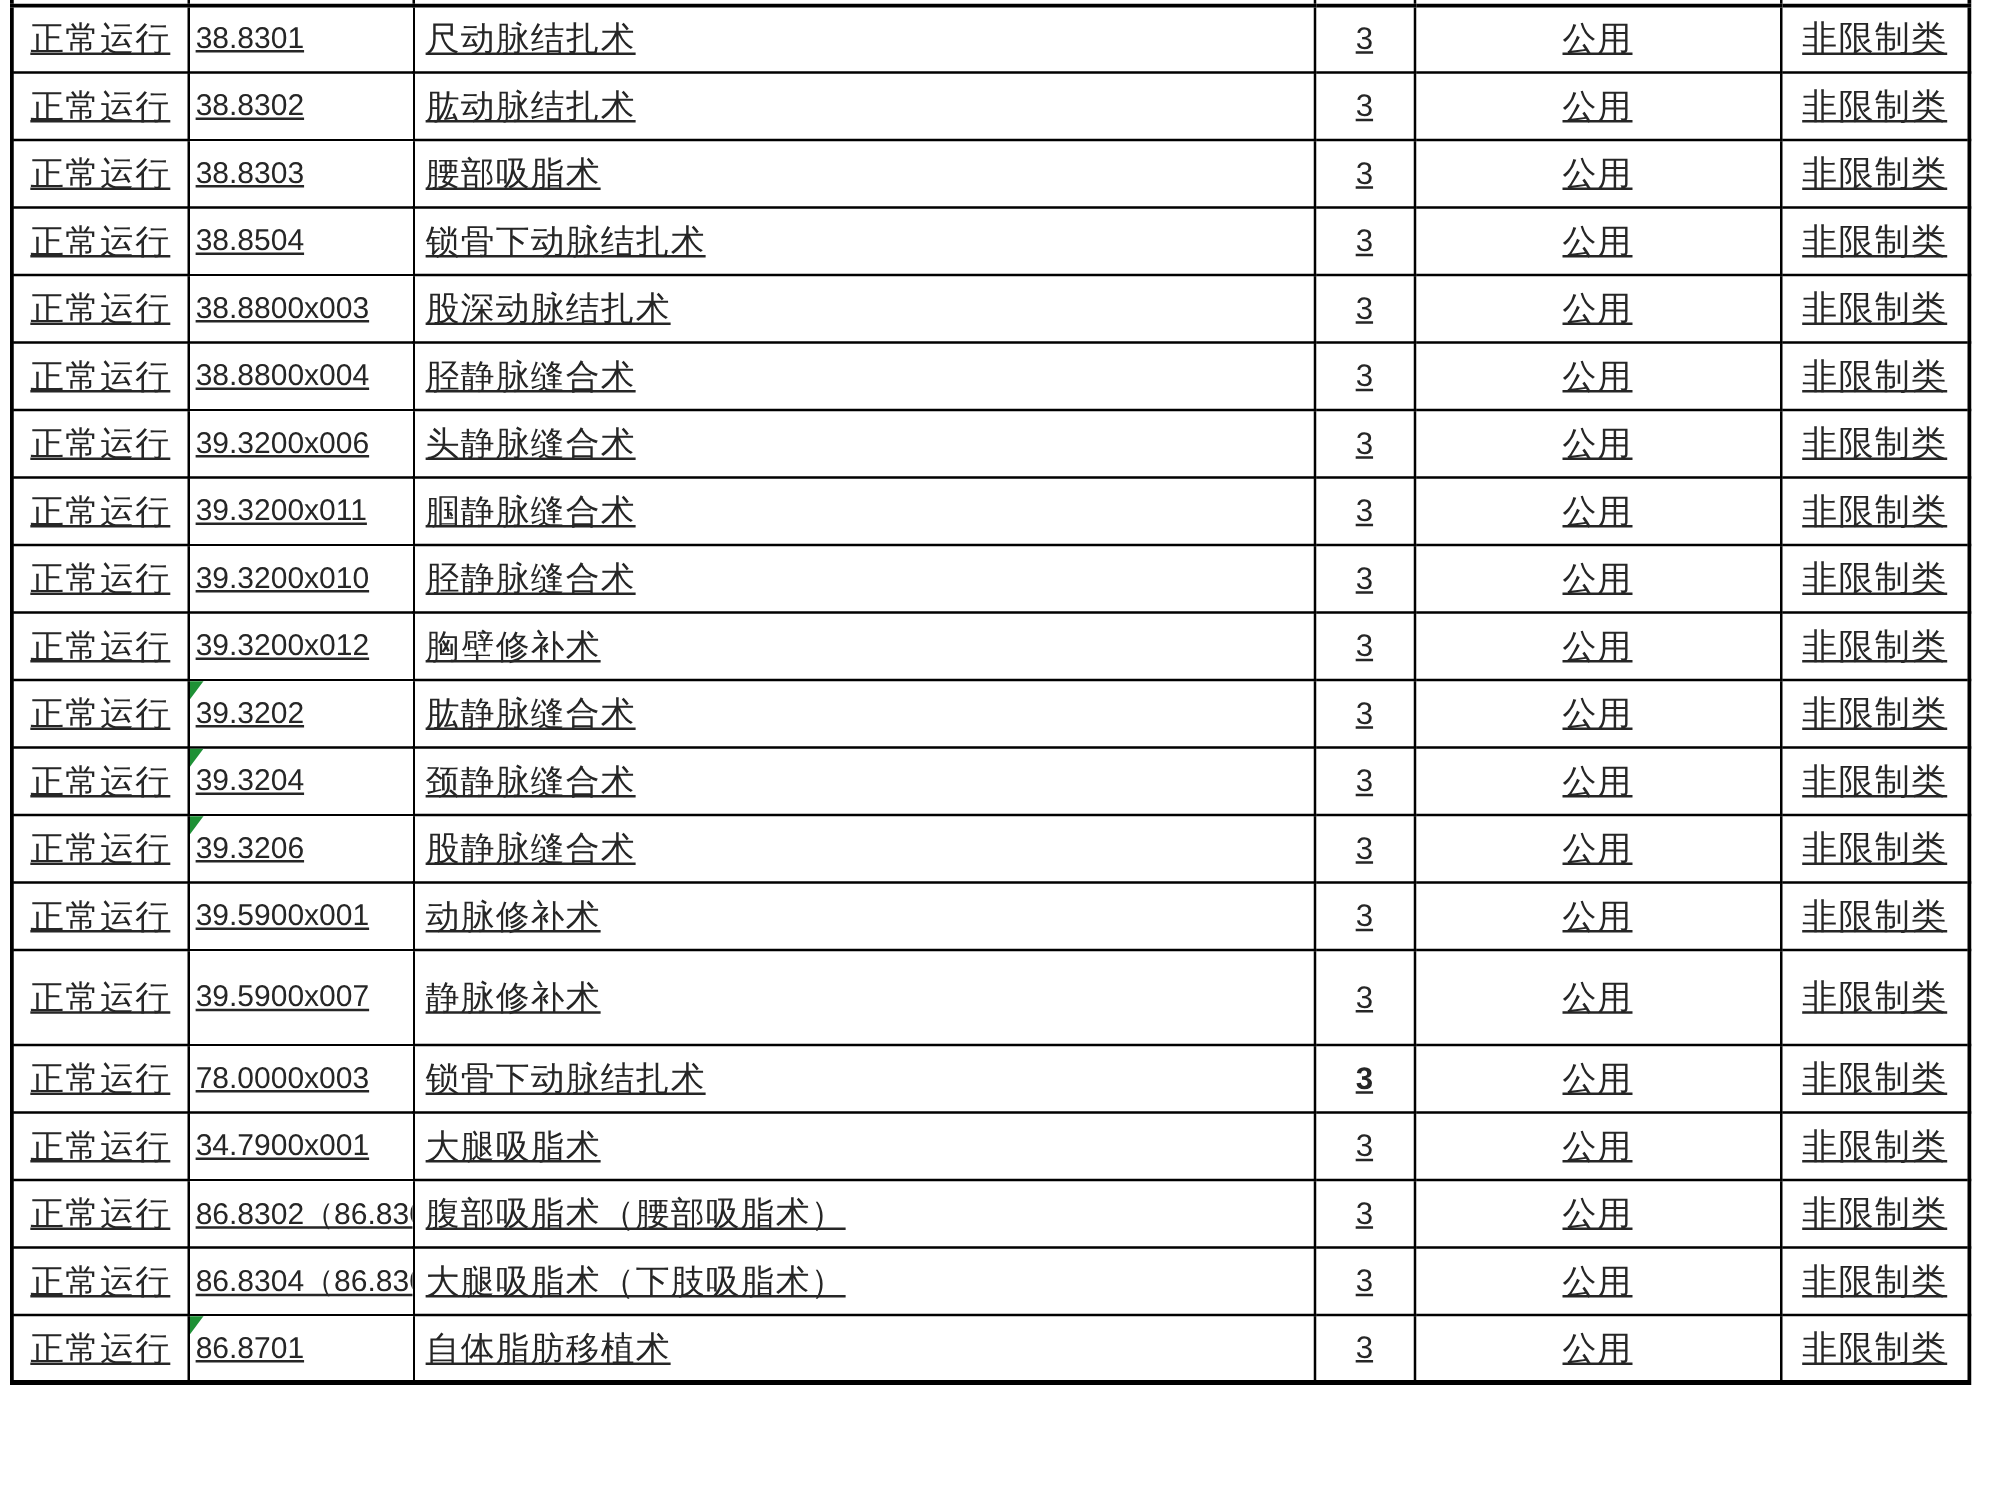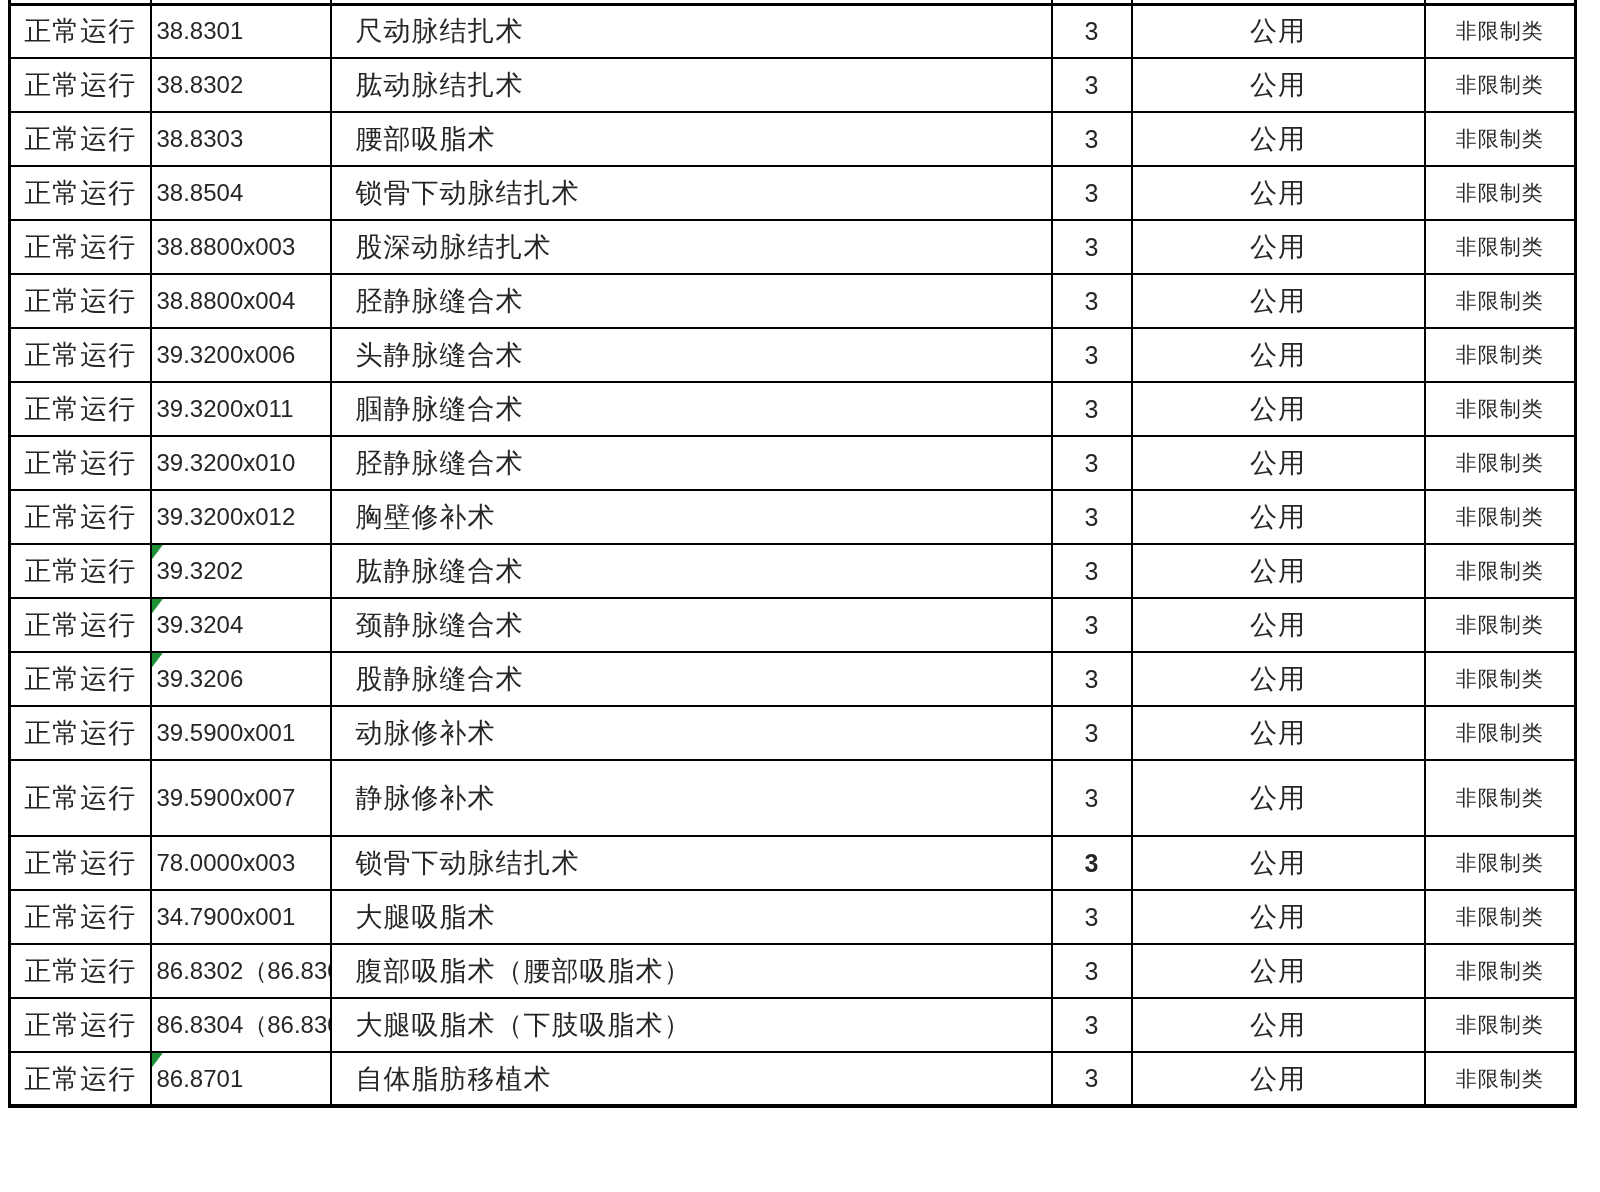--- a/index.html
+++ b/index.html
@@ -10,20 +10,21 @@
   body {
     width: 1600px;
     height: 1192px;
     overflow: hidden;
     font-family: "Liberation Sans", "DejaVu Sans", sans-serif;
     color: #262626;
   }
   .sheet {
     position: relative;
     width: 1424px;
+    text-decoration: underline;
   }
   table.grid {
     border-collapse: collapse;
     table-layout: fixed;
     margin-left: 8px;
     width: 1566px;
     border-left: 3px solid #000;
     border-right: 3px solid #000;
     border-bottom: 4px solid #000;
     border-top: none;
@@ -58,39 +59,39 @@
   td.c-code {
     font-size: 24px;
     padding-left: 5px;
     white-space: nowrap;
     overflow: hidden;
     position: relative;
     margin-left: 48px;
   }
   td.c-name {
     font-size: 27px;
-    padding-left: 24px;
+    padding-left: 9px;
     white-space: nowrap;
     overflow: hidden;
     letter-spacing: 1px;
     border-radius: 14px;
   }
   td.c-level {
     text-align: center;
     font-size: 25px;
   }
   td.c-level.bold { font-weight: bold; }
   td.c-scope {
     text-align: center;
     font-size: 27px;
     letter-spacing: 1px;
   }
   td.c-category {
     text-align: center;
-    font-size: 21px;
+    font-size: 28px;
     letter-spacing: 1px;
   }
   
   .tri {
     position: absolute;
     top: -1px;
     left: 0;
     width: 12px;
     height: 16px;
     background: #1e9136;

